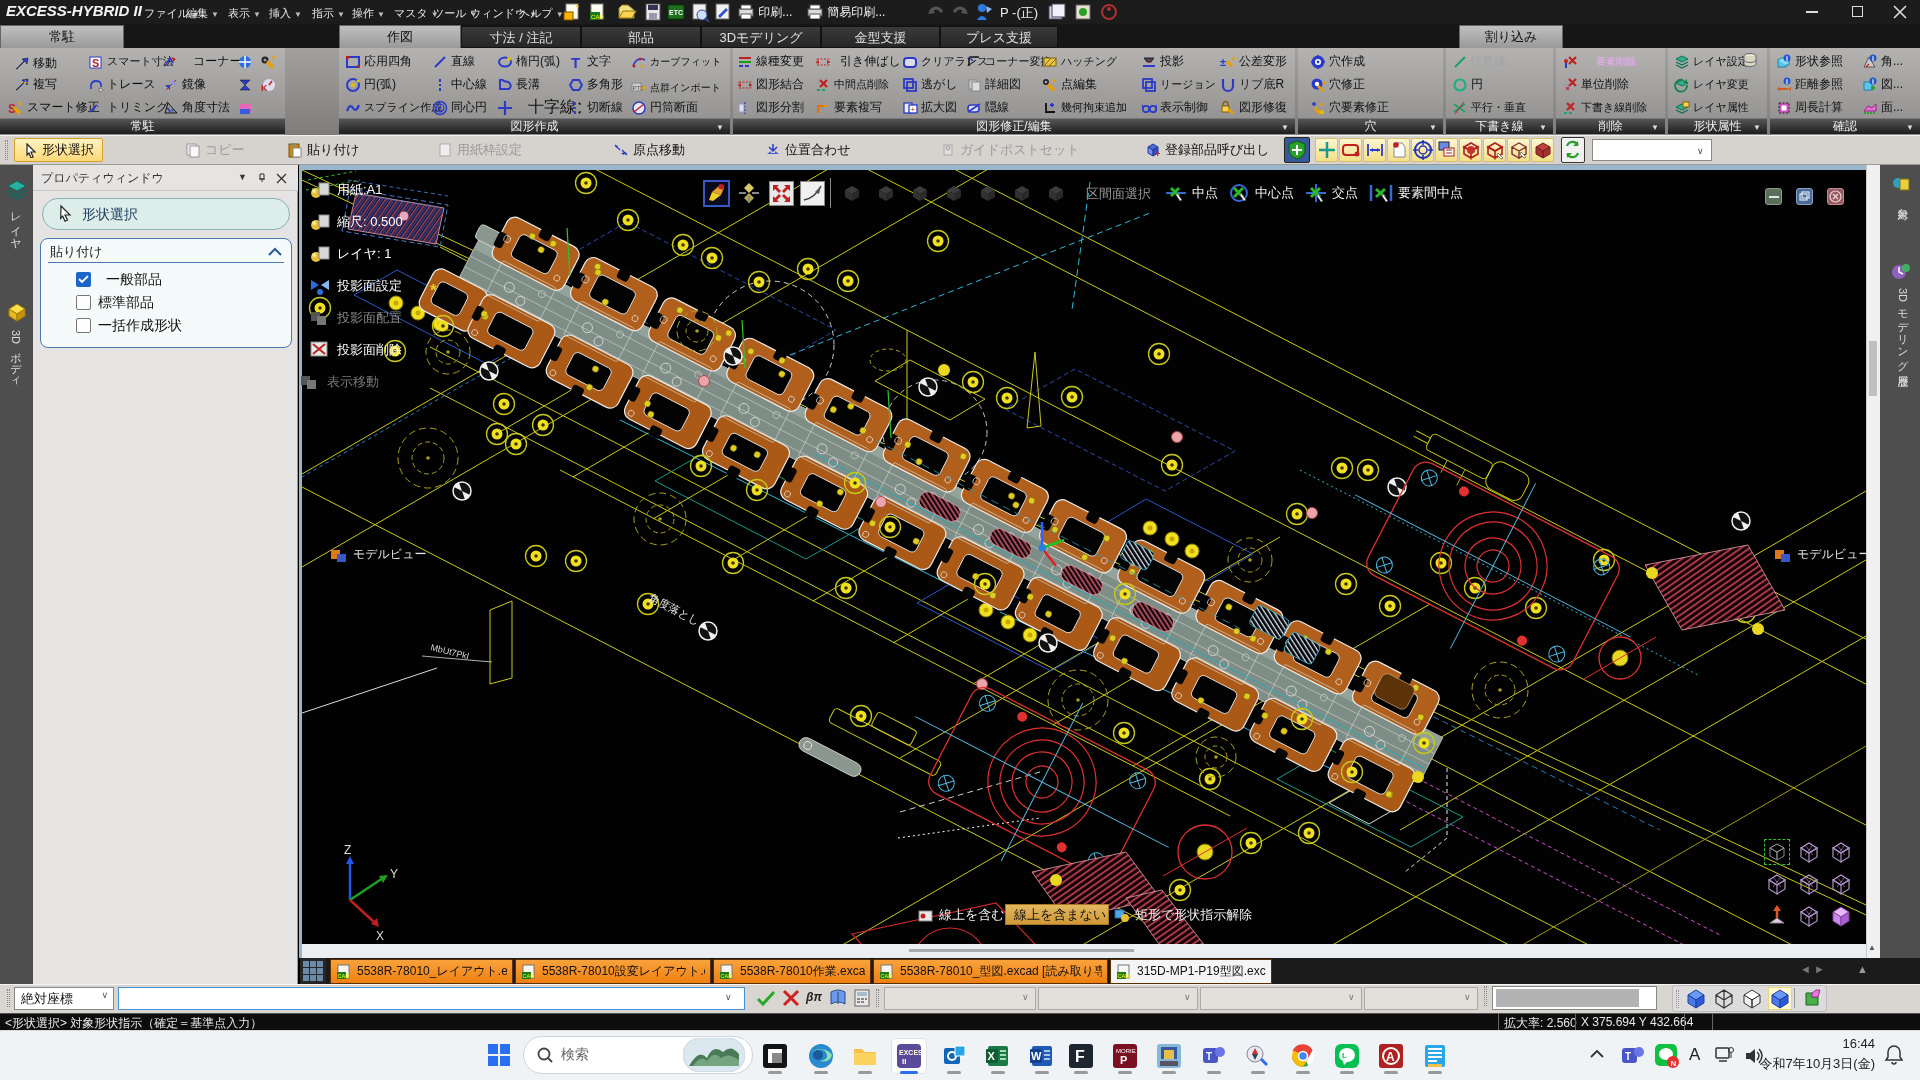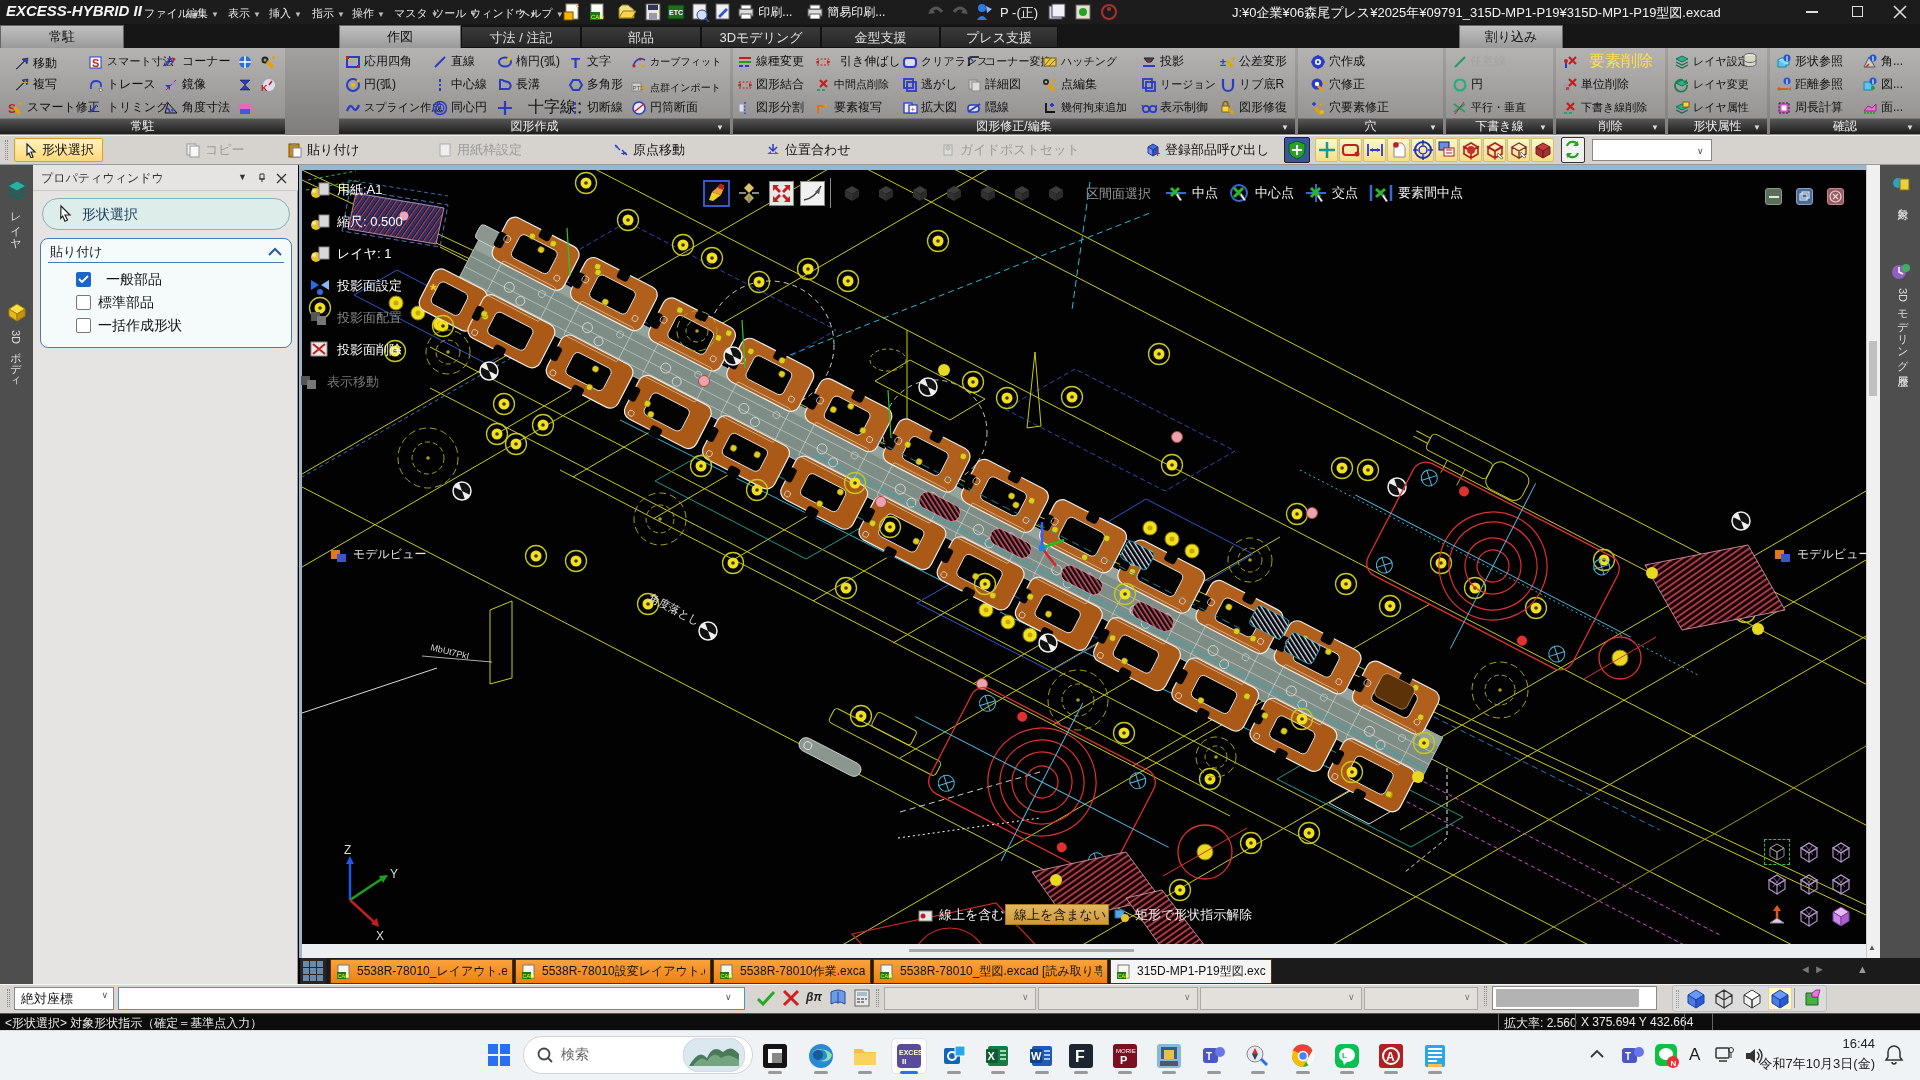--- a/index.html
+++ b/index.html
@@ -79,21 +79,20 @@
         <rect x="5" y="2" width="13" height="13" fill="#f0f0f8" stroke="#445"></rect>
       </svg></div>
 <div class="abs" style="left:1073px;top:2px;width:20px;height:20px"><svg width="20" height="20">
         <rect x="3" y="3" width="14" height="14" fill="#e8e0d0" stroke="#666"></rect>
         <circle cx="10" cy="10" r="4" fill="#28a028"></circle>
       </svg></div>
 <div class="abs" style="left:1099px;top:2px;width:20px;height:20px"><svg width="20" height="20">
         <circle cx="10" cy="10" r="7" fill="none" stroke="#b03030" stroke-width="2"></circle>
         <circle cx="10" cy="7" r="2" fill="#b03030"></circle>
       </svg></div>
-<div class="abs tx" style="left:1232px;top:4px;color:#f2f2f2;font-size:13px;border-bottom:1px solid #4a90d9;padding-bottom:2px">J:¥0企業¥06森尾プレス¥2025年¥09791_315D-MP1-P19¥315D-MP1-P19型図.excad</div>
 <div class="abs" style="left:1806px;top:11px;width:12px;height:2px;background:#ddd"></div>
 <div class="abs" style="left:1852px;top:6px;width:11px;height:11px;border:1.5px solid #ddd"></div>
 <svg class="abs" style="left:1893px;top:5px" width="14" height="14">
       <path d="M1 1l12 12M13 1L1 13" stroke="#ddd" stroke-width="1.6"></path>
     </svg>
 </div>
 <div class="abs" style="left:0;top:24px;width:1920px;height:24px;background:#161616">
 <div class="abs tx" style="left:0px;top:1px;width:124px;height:23px;background:linear-gradient(#c0c0c0,#999);border:1px solid #666;border-bottom:none;color:#111;font-size:13px;text-align:center;line-height:22px">常駐</div>
 <div class="abs tx" style="left:339px;top:1px;width:122px;height:23px;background:linear-gradient(#c0c0c0,#999);border:1px solid #666;border-bottom:none;color:#111;font-size:13px;text-align:center;line-height:22px">作図</div>
 <div class="abs tx" style="left:461px;top:2px;width:120px;height:22px;background:linear-gradient(#3a3a3a,#262626);border:1px solid #111;color:#e0e0e0;font-size:13px;text-align:center;line-height:21px">寸法 / 注記</div>
@@ -146,21 +145,21 @@
     </svg>
     <span class="tx">トレース</span>
   </div>
 <div class="abs" style="left:88px;top:97px;height:21px;display:flex;align-items:center;gap:3px;font-size:12px;color:#101010">
     <svg width="16" height="16" style="flex:none">
       <path d="M2 12L9 5" stroke="#2a3bc8" stroke-width="1.8"></path>
       <path d="M8 6l6 6" stroke="#99a" stroke-width="1"></path>
     </svg>
     <span class="tx">トリミング</span>
   </div>
-<div class="abs" style="left:163px;top:51px;height:21px;display:flex;align-items:center;gap:3px;font-size:12px;color:#101010">
+<div class="abs" style="left:163px;top:51px;height:21px;display:flex;align-items:center;gap:14px;font-size:12px;color:#101010">
     <svg width="16" height="16" style="flex:none">
       <path d="M2 12L7 4l3 5" fill="none" stroke="#2a3bc8" stroke-width="1.5"></path>
       <path d="M9 3l4 2-3 3z" fill="#c02020"></path>
     </svg>
     <span class="tx">コーナー</span>
   </div>
 <div class="abs" style="left:163px;top:74px;height:21px;display:flex;align-items:center;gap:3px;font-size:12px;color:#101010">
     <svg width="16" height="16" style="flex:none">
       <path d="M3 13L13 3" stroke="#c02020" stroke-width="1"></path>
       <path d="M2 8h5v5z" fill="#2a3bc8"></path>
@@ -515,21 +514,21 @@
     <span class="tx">円</span>
   </div>
 <div class="abs" style="left:1452px;top:97px;height:21px;display:flex;align-items:center;gap:3px;font-size:11px;color:#101010">
     <svg width="16" height="16" style="flex:none">
       <path d="M2 12L13 4M2 4l11 8" stroke="#20a070" stroke-width="1.8"></path>
       <path d="M3 14L12 2" stroke="#c02020" stroke-width="1"></path>
     </svg>
     <span class="tx">平行・垂直</span>
   </div>
 <div class="abs" style="left:1446px;top:118px;width:107px;height:16px;background:linear-gradient(#555,#1e1e1e);border-top:1px solid #777;color:#f0f0f0;font-size:12px;text-align:center;line-height:15px">下書き線<span style="position:absolute;right:6px;top:1px;font-size:8px;color:#ddd">▼</span></div>
-<div class="abs" style="left:1562px;top:51px;height:21px;display:flex;align-items:center;gap:11px;font-size:16px;color:#fde047">
+<div class="abs" style="left:1562px;top:51px;height:21px;display:flex;align-items:center;gap:18px;font-size:10px;color:#f0abfc">
     <svg width="16" height="16" style="flex:none">
       <path d="M4 14V8" stroke="#2a3bc8" stroke-width="2"></path>
       <circle cx="4" cy="7" r="2" fill="#c02020"></circle>
       <path d="M7 3l7 7M14 3l-7 7" stroke="#c02020" stroke-width="2.2"></path>
     </svg>
     <span class="tx">要素削除</span>
   </div>
 <div class="abs" style="left:1562px;top:74px;height:21px;display:flex;align-items:center;gap:3px;font-size:12px;color:#101010">
     <svg width="16" height="16" style="flex:none">
       <rect x="2" y="8" width="5" height="5" fill="none" stroke="#99a" stroke-width="1.3"></rect>

